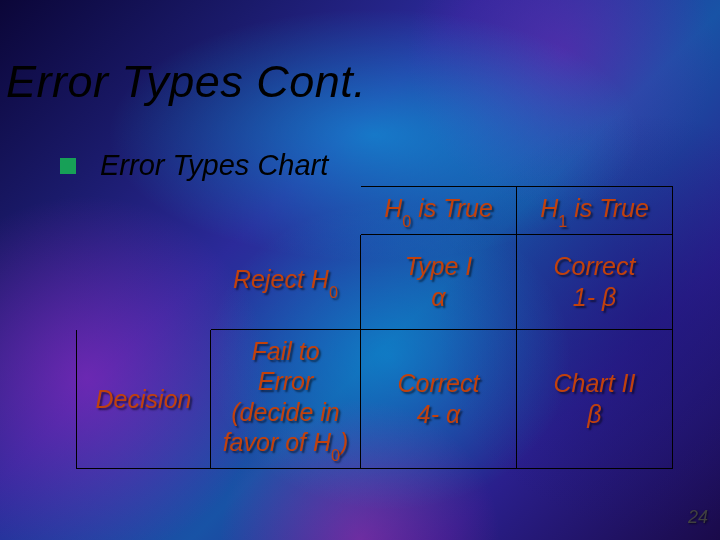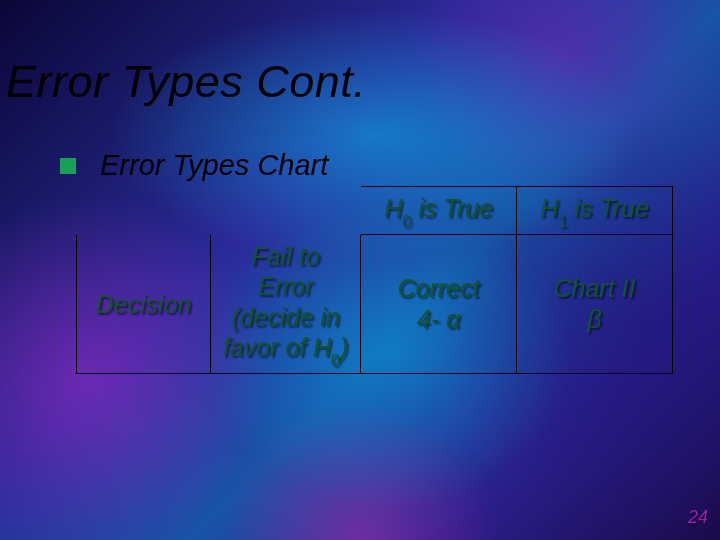--- a/index.html
+++ b/index.html
@@ -59,37 +59,37 @@
   }
   col.c0 { width: 134px; }
   col.c1 { width: 150px; }
   col.c2 { width: 156px; }
   col.c3 { width: 156px; }
   td {
     border: 1.5px solid #000;
     text-align: center;
     vertical-align: middle;
     font-size: 25px;
-    color: #14532d;
+    color: #c2410c;
     font-style: italic;
     padding: 6px 4px;
     line-height: 1.22;
     text-shadow: 2px 2px 2px rgba(0,0,0,0.55);
   }
   tr.r-head td { height: 47px; }
   tr.r-mid  td { height: 95px; }
   tr.r-big  td { height: 132px; margin-left: 40px; }
   .noborder { border: 1.5px solid transparent; }
   sub { font-size: 0.65em; font-style: normal; position: relative; top: 0.25em; }
   .pagenum {
     position: absolute;
     right: 12px;
     bottom: 12px;
     font-size: 18px;
-    color: #a21caf;
+    color: #404040;
     font-style: italic;
     text-shadow: 1px 1px 2px rgba(0,0,0,0.6);
   }
 </style>
 </head>
 <body>
 
 <div class="title">Error Types Cont.</div>
 
 <div class="subtitle-row">
@@ -109,20 +109,34 @@
         <tr class="r-head">
       <td class="noborder"></td>
       <td class="noborder"></td>
       <td>
         <span>H</span><sub>0</sub><span> is True</span>
       </td>
       <td>
         <span>H</span><sub>1</sub><span> is True</span>
       </td>
     </tr>
+    <tr class="r-mid">
+      <td class="noborder"></td>
+      <td>
+        <span>Reject H</span><sub>0</sub>
+      </td>
+      <td>
+        <span>Type I</span><br>
+        <span>α</span>
+      </td>
+      <td>
+        <span>Correct</span><br>
+        <span>1- β</span>
+      </td>
+    </tr>
     <tr class="r-big">
       <td>Decision</td>
       <td>
         <span>Fail to</span><br>
         <span>Error</span><br>
         <span>(decide in</span><br>
         <span>favor of H</span><sub>0</sub><span>)</span>
       </td>
       <td>
         <span>Correct</span><br>

